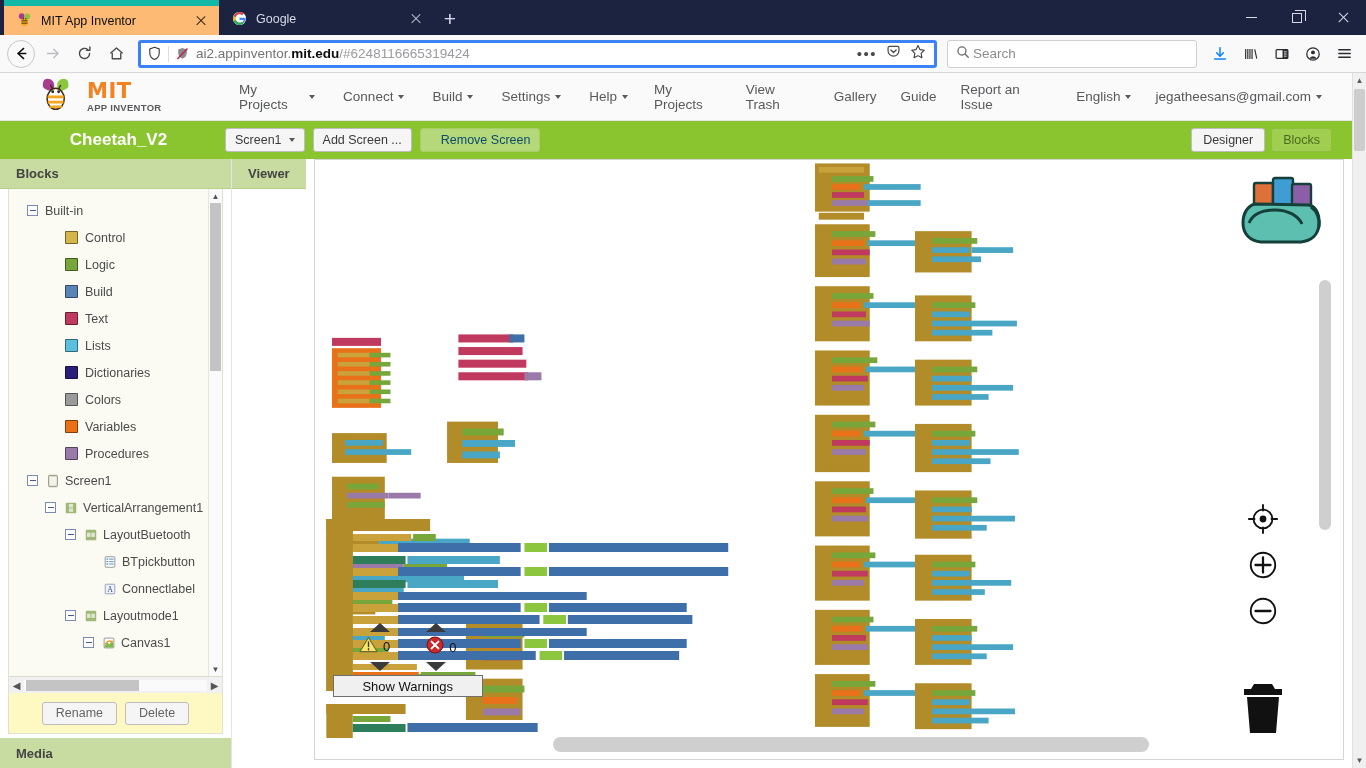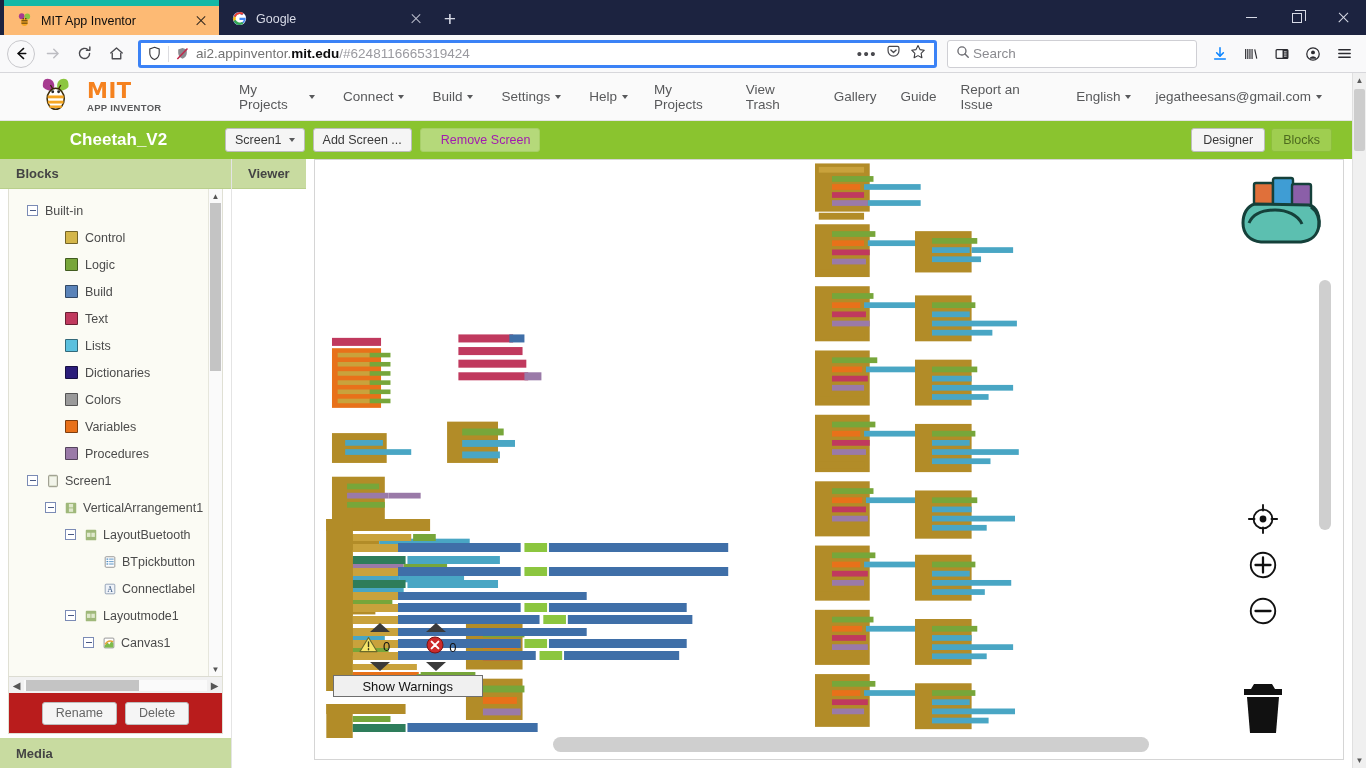--- a/index.html
+++ b/index.html
@@ -107,21 +107,21 @@
 
   .proj-bar {
     height: 38px; background: #8ac42f; display: flex; align-items: center; padding: 0 12px; flex: none;
   }
   .proj-name { font-size: 17px; font-weight: 700; color: #fff; width: 213px; flex: none; text-align: center; }
   .pill {
     height: 24px; background: #f5f5f5; border: 1px solid #bdbdbd; border-radius: 3px;
     display: flex; align-items: center; padding: 0 9px; gap: 7px; font-size: 12.5px; color: #3a3a3a;
     margin-right: 8px; flex: none;
   }
-  .pill.disabled { background: #b5d97a; border-color: #a7cf68; color: #a21caf; padding-left: 20px; }
+  .pill.disabled { background: #b5d97a; border-color: #a7cf68; color: #0c4a6e; padding-left: 20px; }
   .toggle-right { margin-left: auto; display: flex; gap: 6px; padding-right: 22px; }
   .toggle-btn {
     height: 24px; border-radius: 3px; display: flex; align-items: center; padding: 0 11px;
     font-size: 12.5px; border: 1px solid #bdbdbd; background: #f5f5f5; color: #3a3a3a;
   }
   .toggle-btn.active { background: #9fce50; border-color: #8dbf3c; color: #4d6a1f; }
 
   .body-area { flex: 1; display: flex; overflow: hidden; padding-right: 14px; position: relative; background: #fff; }
 
   
@@ -148,21 +148,21 @@
   .tree-hscroll {
     height: 17px; background: #f1f1f1; border-top: 1px solid #dcdcd2; display: flex; align-items: center; flex: none;
   }
   .ths-arrow { width: 15px; text-align: center; font-size: 10px; color: #555; flex: none; }
   .ths-track { flex: 1; height: 11px; background: #fafafa; position: relative; }
   .ths-thumb { position: absolute; left: 2px; top: 0; width: 62%; height: 11px; background: #c4c4c4; }
   .tree-vscroll { width: 14px; background: #fafafa; border-left: 1px solid #e6e6dc; display: flex; flex-direction: column; align-items: center; flex: none; }
   .tvs-arrow { height: 14px; font-size: 8px; color: #555; display:flex; align-items:center; justify-content:center; flex: none; }
   .tvs-thumb { width: 11px; background: #c4c4c4; flex: none; }
 
-  .tree-btns { height: 40px; display: flex; align-items: center; justify-content: center; gap: 8px; flex: none; background: #b91c1c; }
+  .tree-btns { height: 40px; display: flex; align-items: center; justify-content: center; gap: 8px; flex: none; background: #fef9c3; }
   .sm-btn {
     height: 23px; padding: 0 13px; border: 1px solid #bdbdbd; border-radius: 3px; background: #f5f5f5;
     font-size: 12.5px; color: #656565; display: flex; align-items: center;
   }
   .media-head { height: 30px; background: #c8dba0; display: flex; align-items: center; padding: 0 16px;
     font-size: 13px; font-weight: 700; color: #444; flex: none; margin-top: 4px; }
 
   
   .viewer { flex: 1; display: flex; overflow: hidden; background: #fff; text-align: center; }
   .viewer-canvas {

